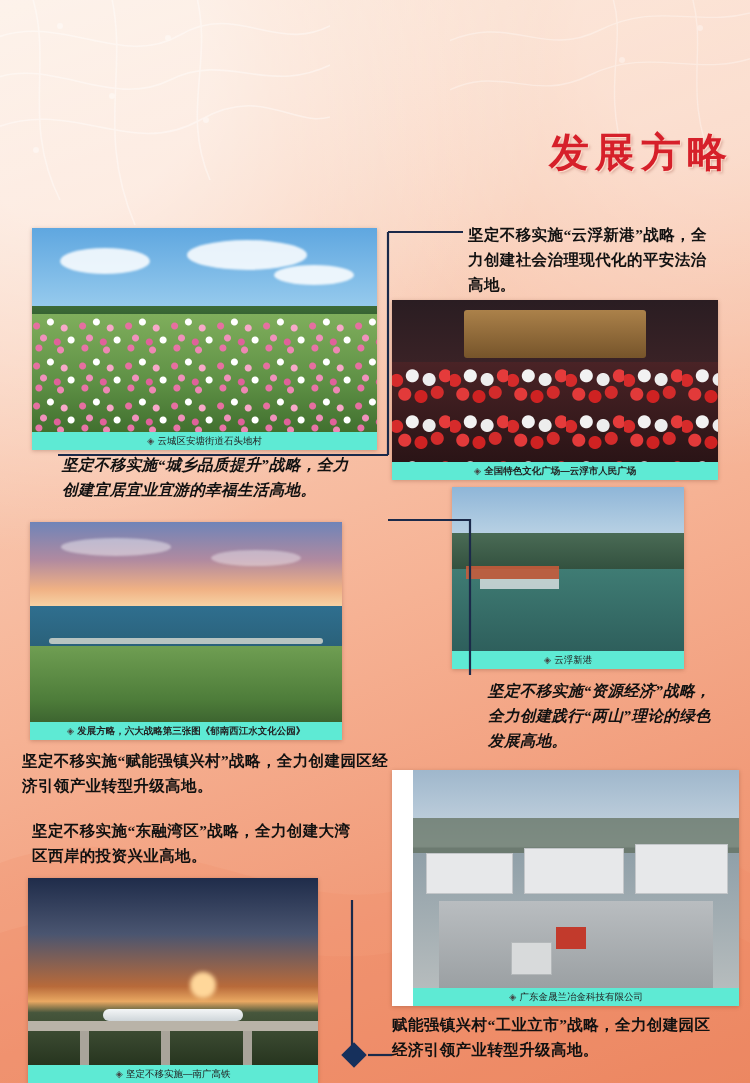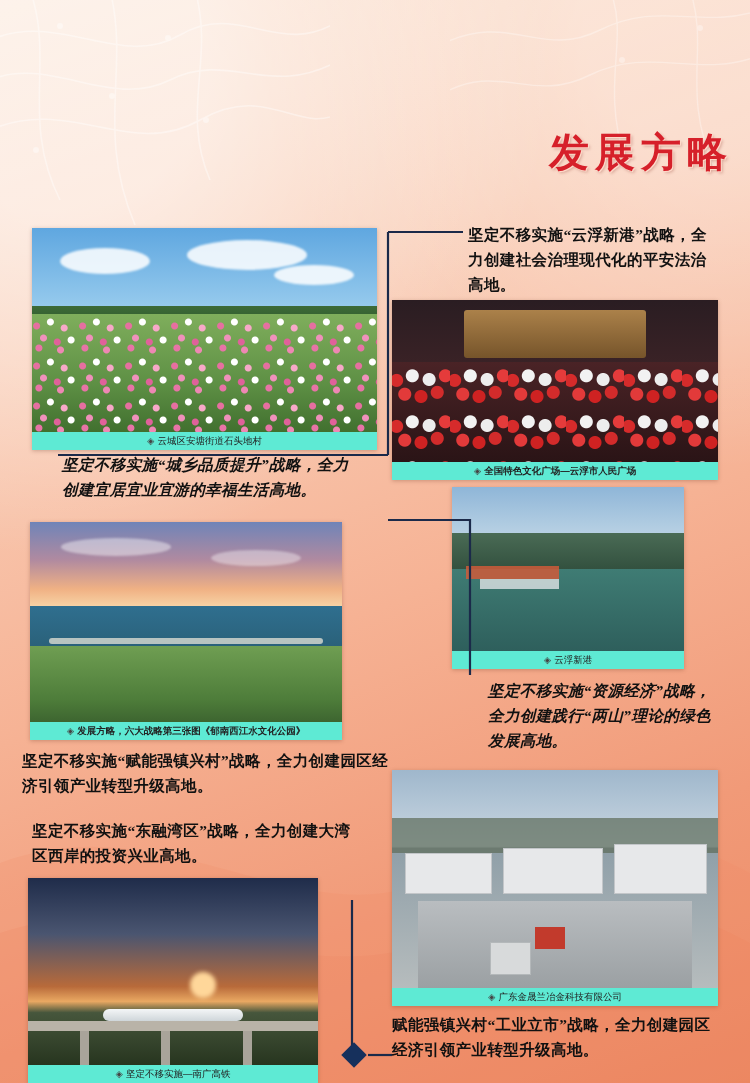--- a/index.html
+++ b/index.html
@@ -192,21 +192,21 @@
       <div class="hills"></div>
       <div class="portwater"></div>
       <div style="position:absolute;left:6%;top:48%;width:40%;height:8%;background:#cf5a3a;opacity:.85;"></div>
       <div style="position:absolute;left:12%;top:56%;width:34%;height:6%;background:#e0e3e6;opacity:.8;"></div>
     </div>
     <div class="cap">
       <span class="dot">◈</span><span>云浮新港</span>
     </div>
   </div>
 
-  <div class="photo" style="left:392px;top:770px;width:326px;height:236px;">
+  <div class="photo" style="left:392px;top:770px;width:326px;height:236px;padding-left:21px;">
     <div class="img">
       <div class="industry"></div>
       <div style="position:absolute;left:0;right:0;top:22%;height:16%;background:#5d6b58;opacity:.7;"></div>
       <div class="bldg" style="left:4%;top:38%;width:26%;height:18%;"></div>
       <div class="bldg" style="left:34%;top:36%;width:30%;height:20%;"></div>
       <div class="bldg" style="left:68%;top:34%;width:28%;height:22%;"></div>
       <div class="road"></div>
       <div style="position:absolute;left:30%;bottom:6%;width:12%;height:14%;background:#d8dadb;border:1px solid #b4b8ba;"></div>
       <div style="position:absolute;left:44%;bottom:18%;width:9%;height:10%;background:#c23a2c;"></div>
     </div>

